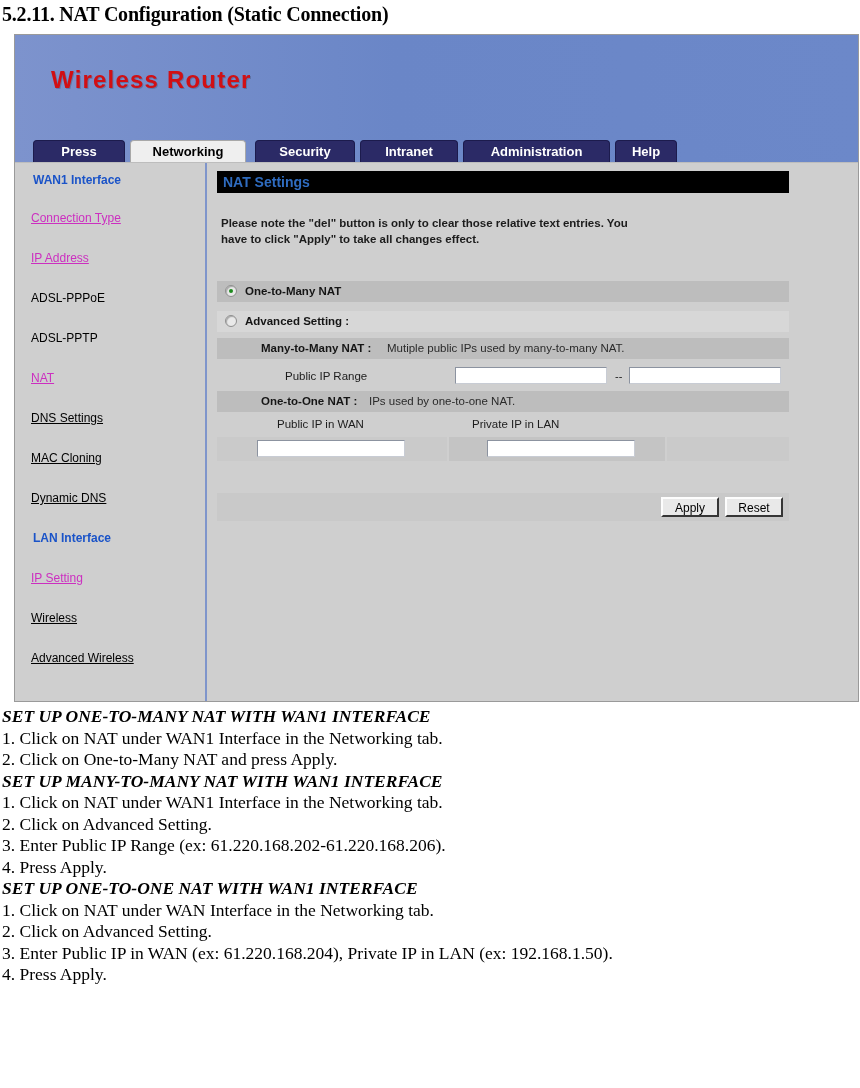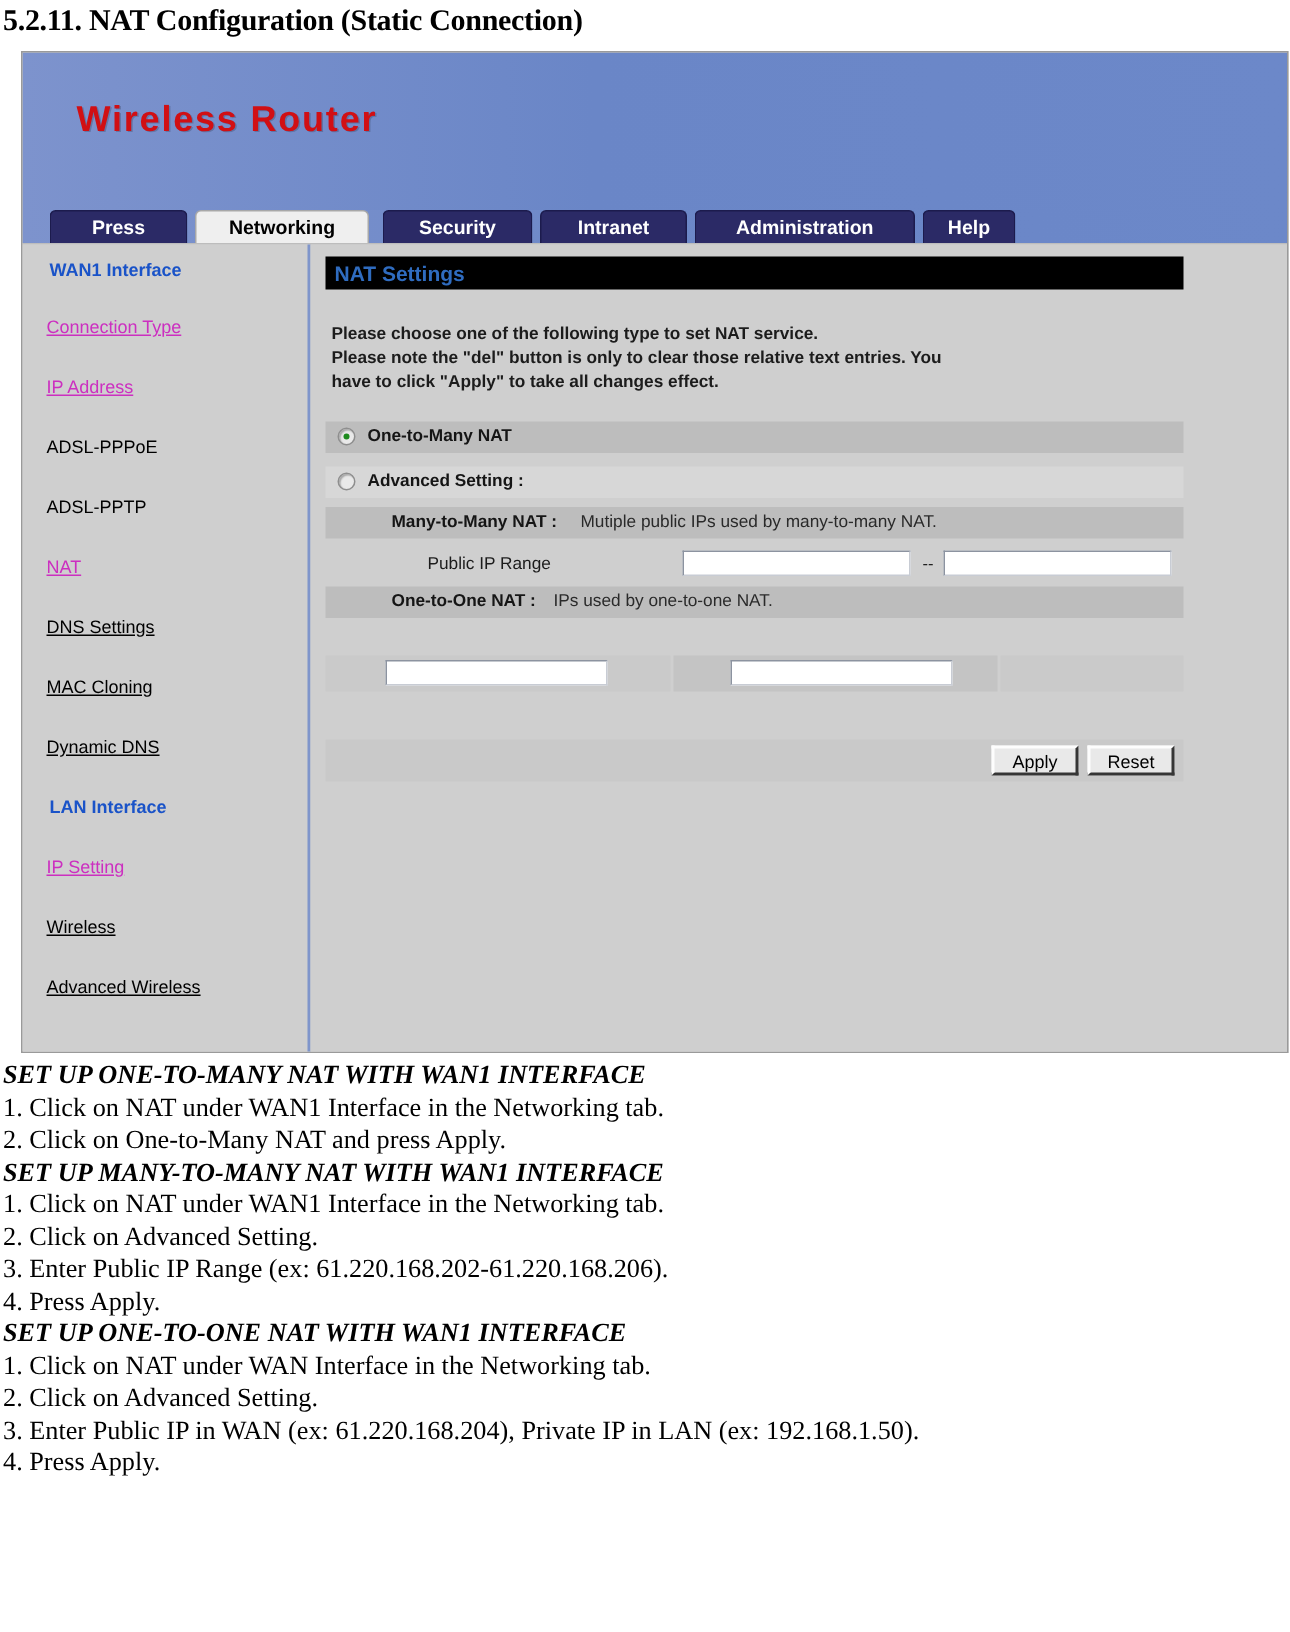--- a/index.html
+++ b/index.html
@@ -292,21 +292,20 @@
       </div>
     </div>
 
     <div class="content">
 
       <div class="panel-head">
         <span>NAT Settings</span>
       </div>
 
       <div class="intro">
-        <div>Please choose one of the following type to set NAT service.</div>
         <div>Please note the "del" button is only to clear those relative text entries. You</div>
         <div>have to click "Apply" to take all changes effect.</div>
       </div>
 
       <div class="opt-row sel" style="top:118px;">
         <span class="radio on"></span>
         <span class="opt-label">One-to-Many NAT</span>
       </div>
 
       <div class="opt-row unsel" style="top:148px;">
@@ -324,20 +323,24 @@
         <input class="txtbox" style="left: 238px; top: 4px; width: 152px;" value="">
         <span class="dashes" style="left:398px;">--</span>
         <input class="txtbox" style="left: 412px; top: 4px; width: 152px;" value="">
       </div>
 
       <div class="opt-row sub" style="top:228px;padding-left:44px;">
         <span class="sub-label">One-to-One NAT :</span>
         <span class="sub-label sub-desc" style="left:152px;">IPs used by one-to-one NAT.</span>
       </div>
 
+      <div class="field-row" style="top:250px;height:22px;background:#cfcfcf;">
+        <span class="hdr-lab" style="left:60px;">Public IP in WAN</span>
+        <span class="hdr-lab" style="left:255px;">Private IP in LAN</span>
+      </div>
 
       <div class="cellrow" style="top:274px;">
         <div class="cell lt" style="left:0;width:230px;">
           <input class="txtbox" style="left: 40px; top: 3px; width: 148px;" value="">
         </div>
         <div class="cell" style="left:232px;width:216px;">
           <input class="txtbox" style="left: 38px; top: 3px; width: 148px;" value="">
         </div>
         <div class="cell lt" style="left:450px;width:122px;"></div>
       </div>

